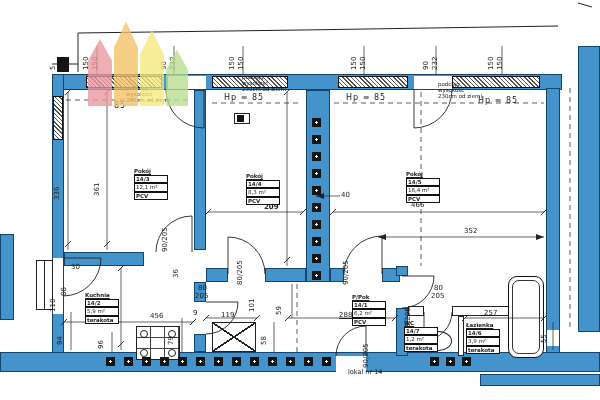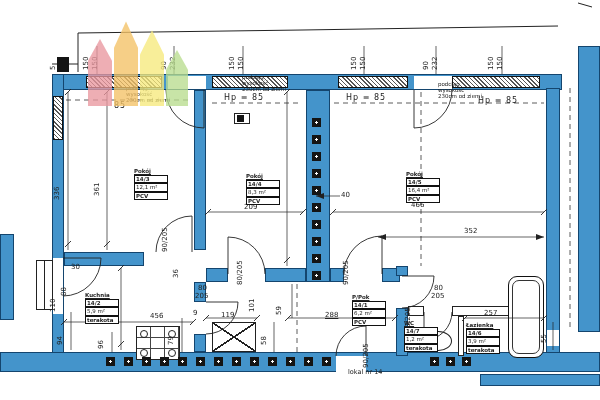--- a/index.html
+++ b/index.html
@@ -175,21 +175,21 @@
     <div class="dim rot" style="left: 359px; top: 60px;">150</div>
     <div class="dim rot" style="left: 368px; top: 60px;">150</div>
     <div class="dim rot" style="left: 431px; top: 60px;">90</div>
     <div class="dim rot" style="left: 440px; top: 60px;">232</div>
     <div class="dim rot" style="left: 496px; top: 60px;">150</div>
     <div class="dim rot" style="left: 505px; top: 60px;">150</div>
     <div class="dim rot" style="left: 58px; top: 60px;">5</div>
     <div class="dim rot" style="left: 62px; top: 190px;">336</div>
     <div class="dim rot" style="left: 102px; top: 186px;">361</div>
     <div class="dim rot" style="left: 281px; top: 190px;">397</div>
-    <div class="dim" style="left: 244px; top: 202px;">209</div>
+    <div class="dim" style="left: 264px; top: 202px; font-weight: bold;">209</div>
     <div class="dim" style="left: 411px; top: 200px;">466</div>
     <div class="dim" style="left: 464px; top: 226px;">352</div>
     <div class="dim" style="left: 341px; top: 190px;">40</div>
     <div class="dim rot" style="left: 170px; top: 242px;">90/205</div>
     <div class="dim rot" style="left: 245px; top: 275px;">80/205</div>
     <div class="dim rot" style="left: 351px; top: 275px;">90/205</div>
     <div class="dim rot" style="left: 181px; top: 268px;">36</div>
     <div class="dim" style="left: 198px; top: 283px;">80</div>
     <div class="dim" style="left: 195px; top: 291px;">205</div>
     <div class="dim" style="left: 193px; top: 308px;">9</div>
@@ -197,21 +197,21 @@
     <div class="dim rot" style="left: 114px; top: 306px;">195</div>
     <div class="dim rot" style="left: 69px; top: 286px;">88</div>
     <div class="dim rot" style="left: 58px; top: 302px;">110</div>
     <div class="dim" style="left: 71px; top: 262px;">30</div>
     <div class="dim rot" style="left: 65px; top: 335px;">94</div>
     <div class="dim rot" style="left: 106px; top: 339px;">96</div>
     <div class="dim rot" style="left: 176px; top: 335px;">79</div>
     <div class="dim rot" style="left: 257px; top: 302px;">101</div>
     <div class="dim rot" style="left: 284px; top: 305px;">59</div>
     <div class="dim" style="left: 221px; top: 310px;">119</div>
-    <div class="dim" style="left: 325px; top: 310px; text-decoration: underline;">288</div>
+    <div class="dim" style="left: 339px; top: 310px; text-decoration: underline;">288</div>
     <div class="dim rot" style="left: 269px; top: 335px;">58</div>
     <div class="dim" style="left: 434px; top: 283px;">80</div>
     <div class="dim" style="left: 431px; top: 291px;">205</div>
     <div class="dim rot" style="left: 413px; top: 322px;">70/205</div>
     <div class="dim rot" style="left: 371px; top: 358px;">90/205</div>
     <div class="dim" style="left: 484px; top: 308px;">257</div>
     <div class="dim rot" style="left: 549px; top: 333px;">55</div>
     <div class="note" style="left: 126px; top: 85px;">
       <div>podciąg</div>
       <div>wysokość</div>

